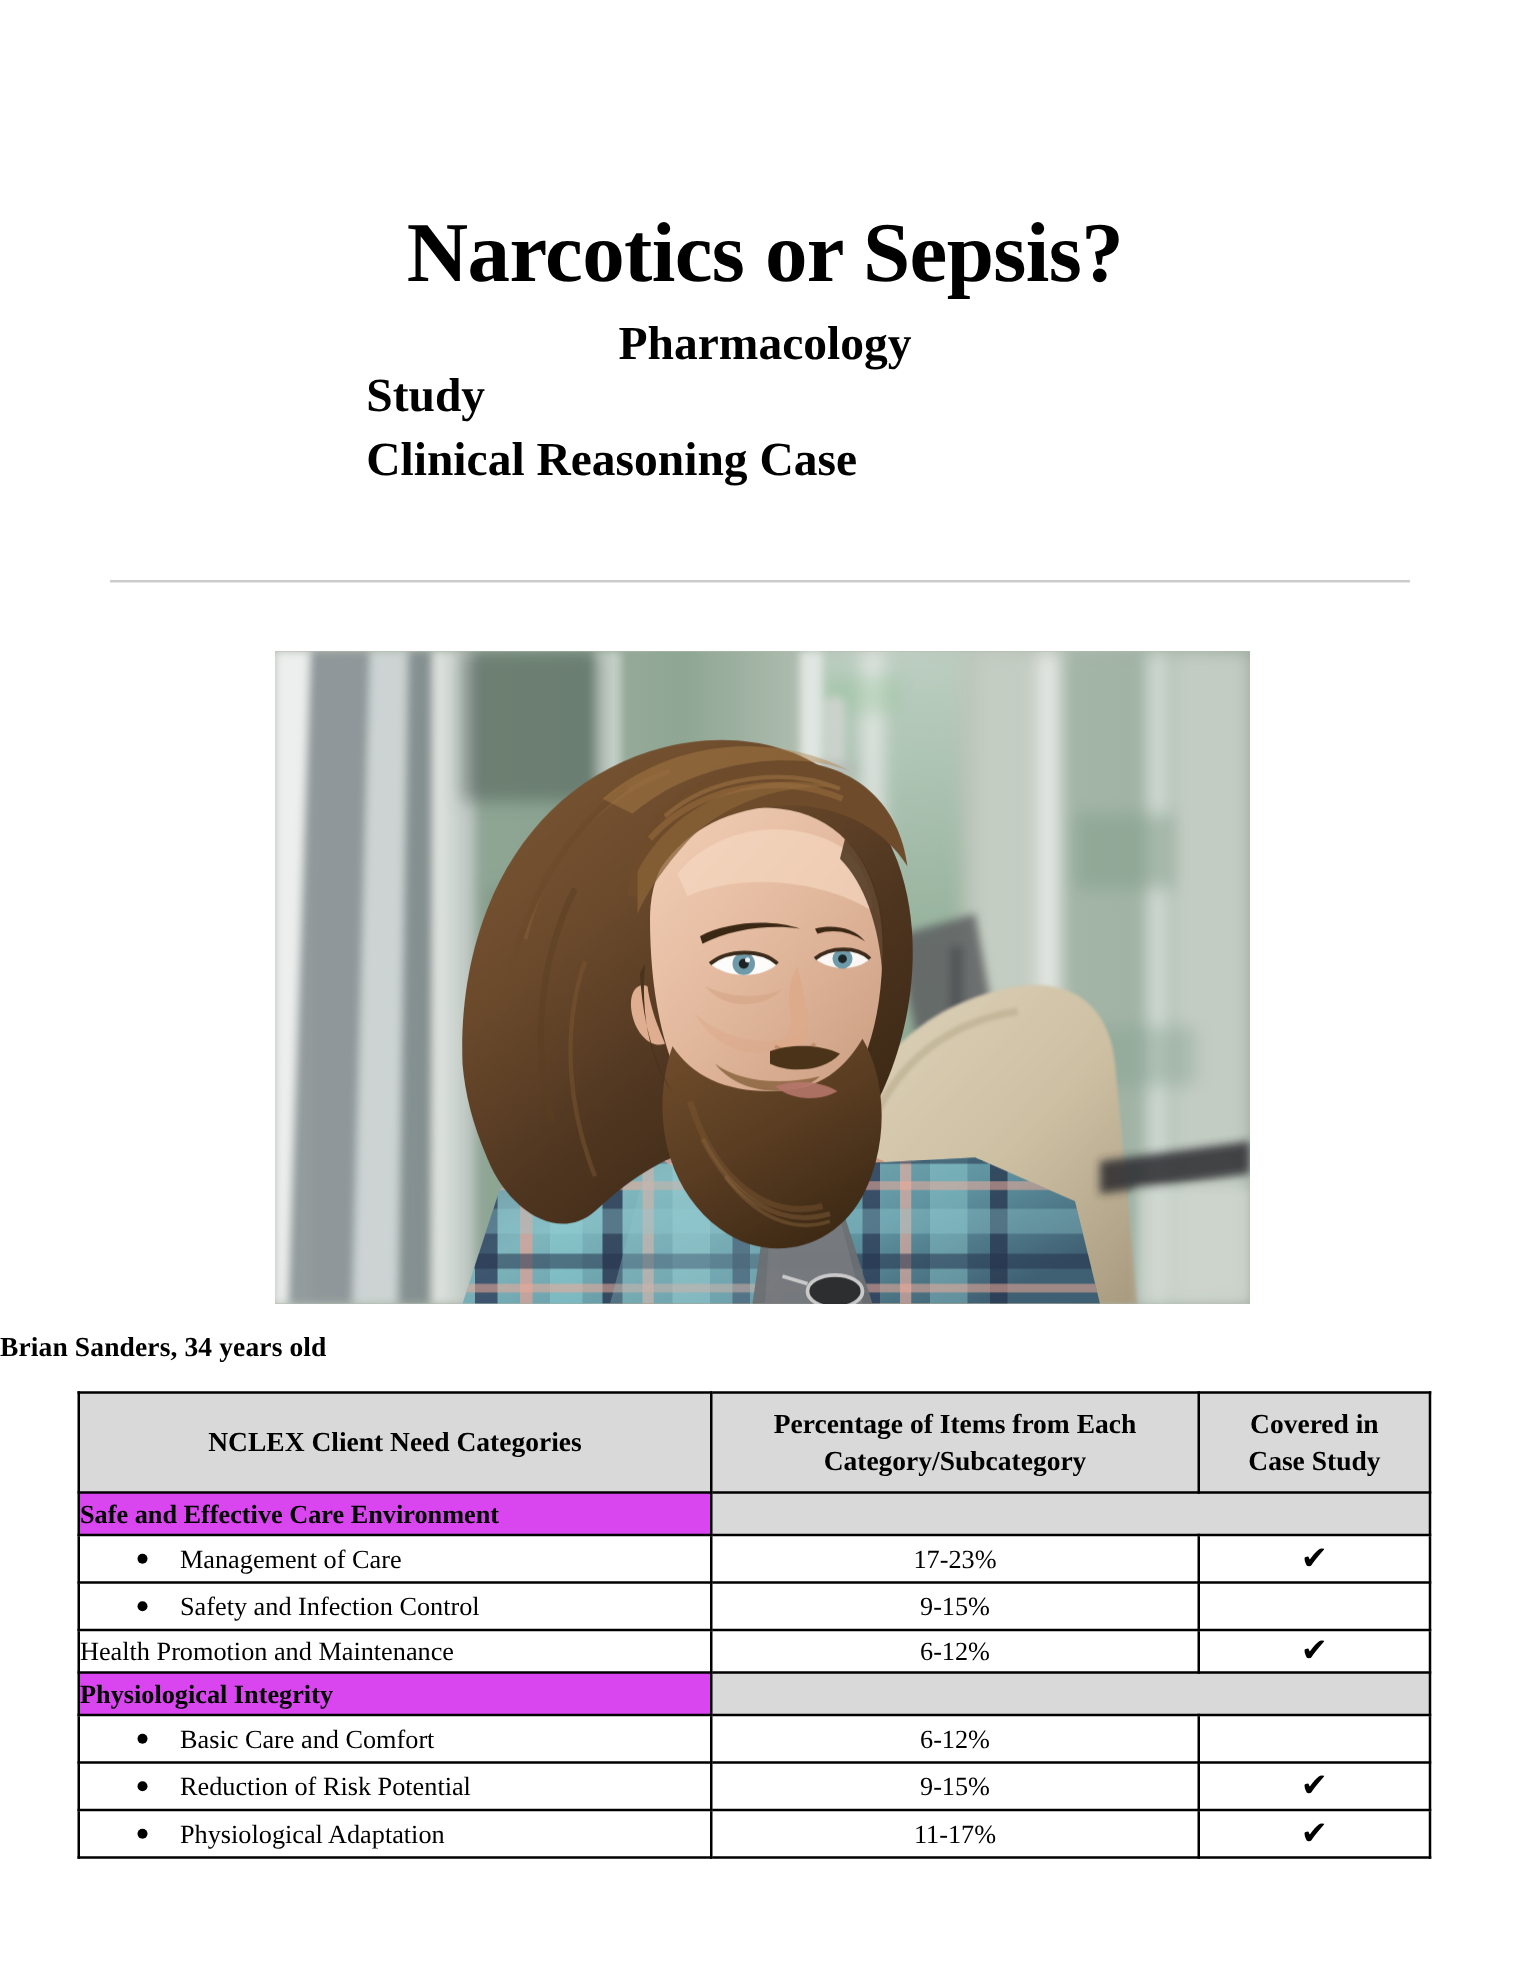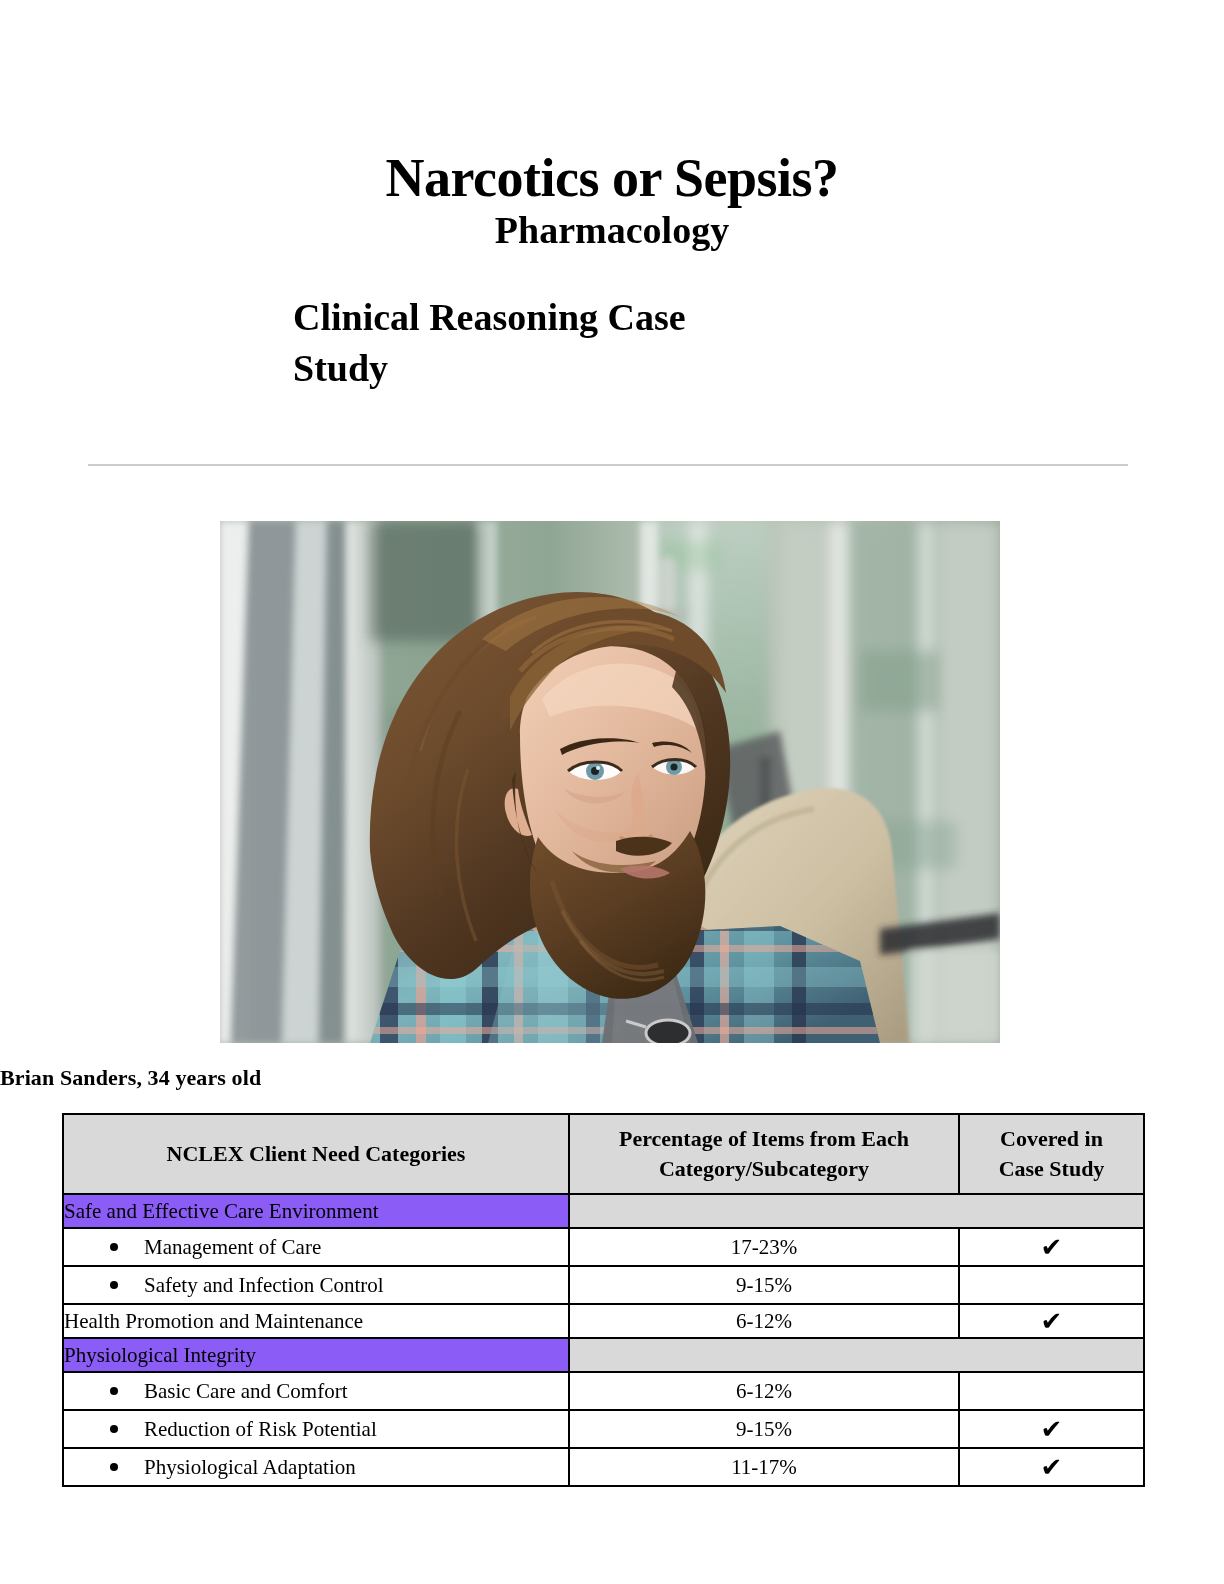--- a/index.html
+++ b/index.html
@@ -18,26 +18,26 @@
   }
 
   
   .title-block {
     position: absolute;
     left: 0;
     top: 150px;
     width: 1224px;
   }
   .title-main {
-    font-size: 54px;
+    font-size: 68px;
     font-weight: bold;
     line-height: 1.04;
     text-align: center;
     letter-spacing: -0.5px;
-    margin: 0;
+    margin: 17px;
     padding: 0;
   }
   .title-sub {
     font-size: 38px;
     font-weight: bold;
     line-height: 1.08;
     text-align: center;
     margin: 0;
     padding: 0;
     margin-top: 4px;
@@ -155,33 +155,33 @@
   td.chk {
     text-align: center;
     font-size: 26px;
     font-weight: bold;
     line-height: 1;
     font-family: "DejaVu Sans", sans-serif;
   }
   td.shaded {
     background: #d9d9d9;
   }
-  tr.group td.cat { background: #8b5cf6; }
+  tr.group td.cat { background: #d946ef; font-weight: bold; }
 </style>
 </head>
 <body>
 
 <div class="title-block">
   <div class="title-main">Narcotics or Sepsis?</div>
   <div class="title-sub">Pharmacology</div>
 </div>
 
 <div class="title-lines">
+  <div>Study</div>
   <div>Clinical Reasoning Case</div>
-  <div>Study</div>
 </div>
 
 <div class="divider"></div>
 
 <div class="photo">
   <svg width="780" height="522" viewBox="0 0 780 522" xmlns="http://www.w3.org/2000/svg">
     <defs>
       <linearGradient id="bgWall" x1="0" y1="0" x2="1" y2="0">
         <stop offset="0%" stop-color="#b9bfb8"></stop>
         <stop offset="18%" stop-color="#a7b3a6"></stop>

